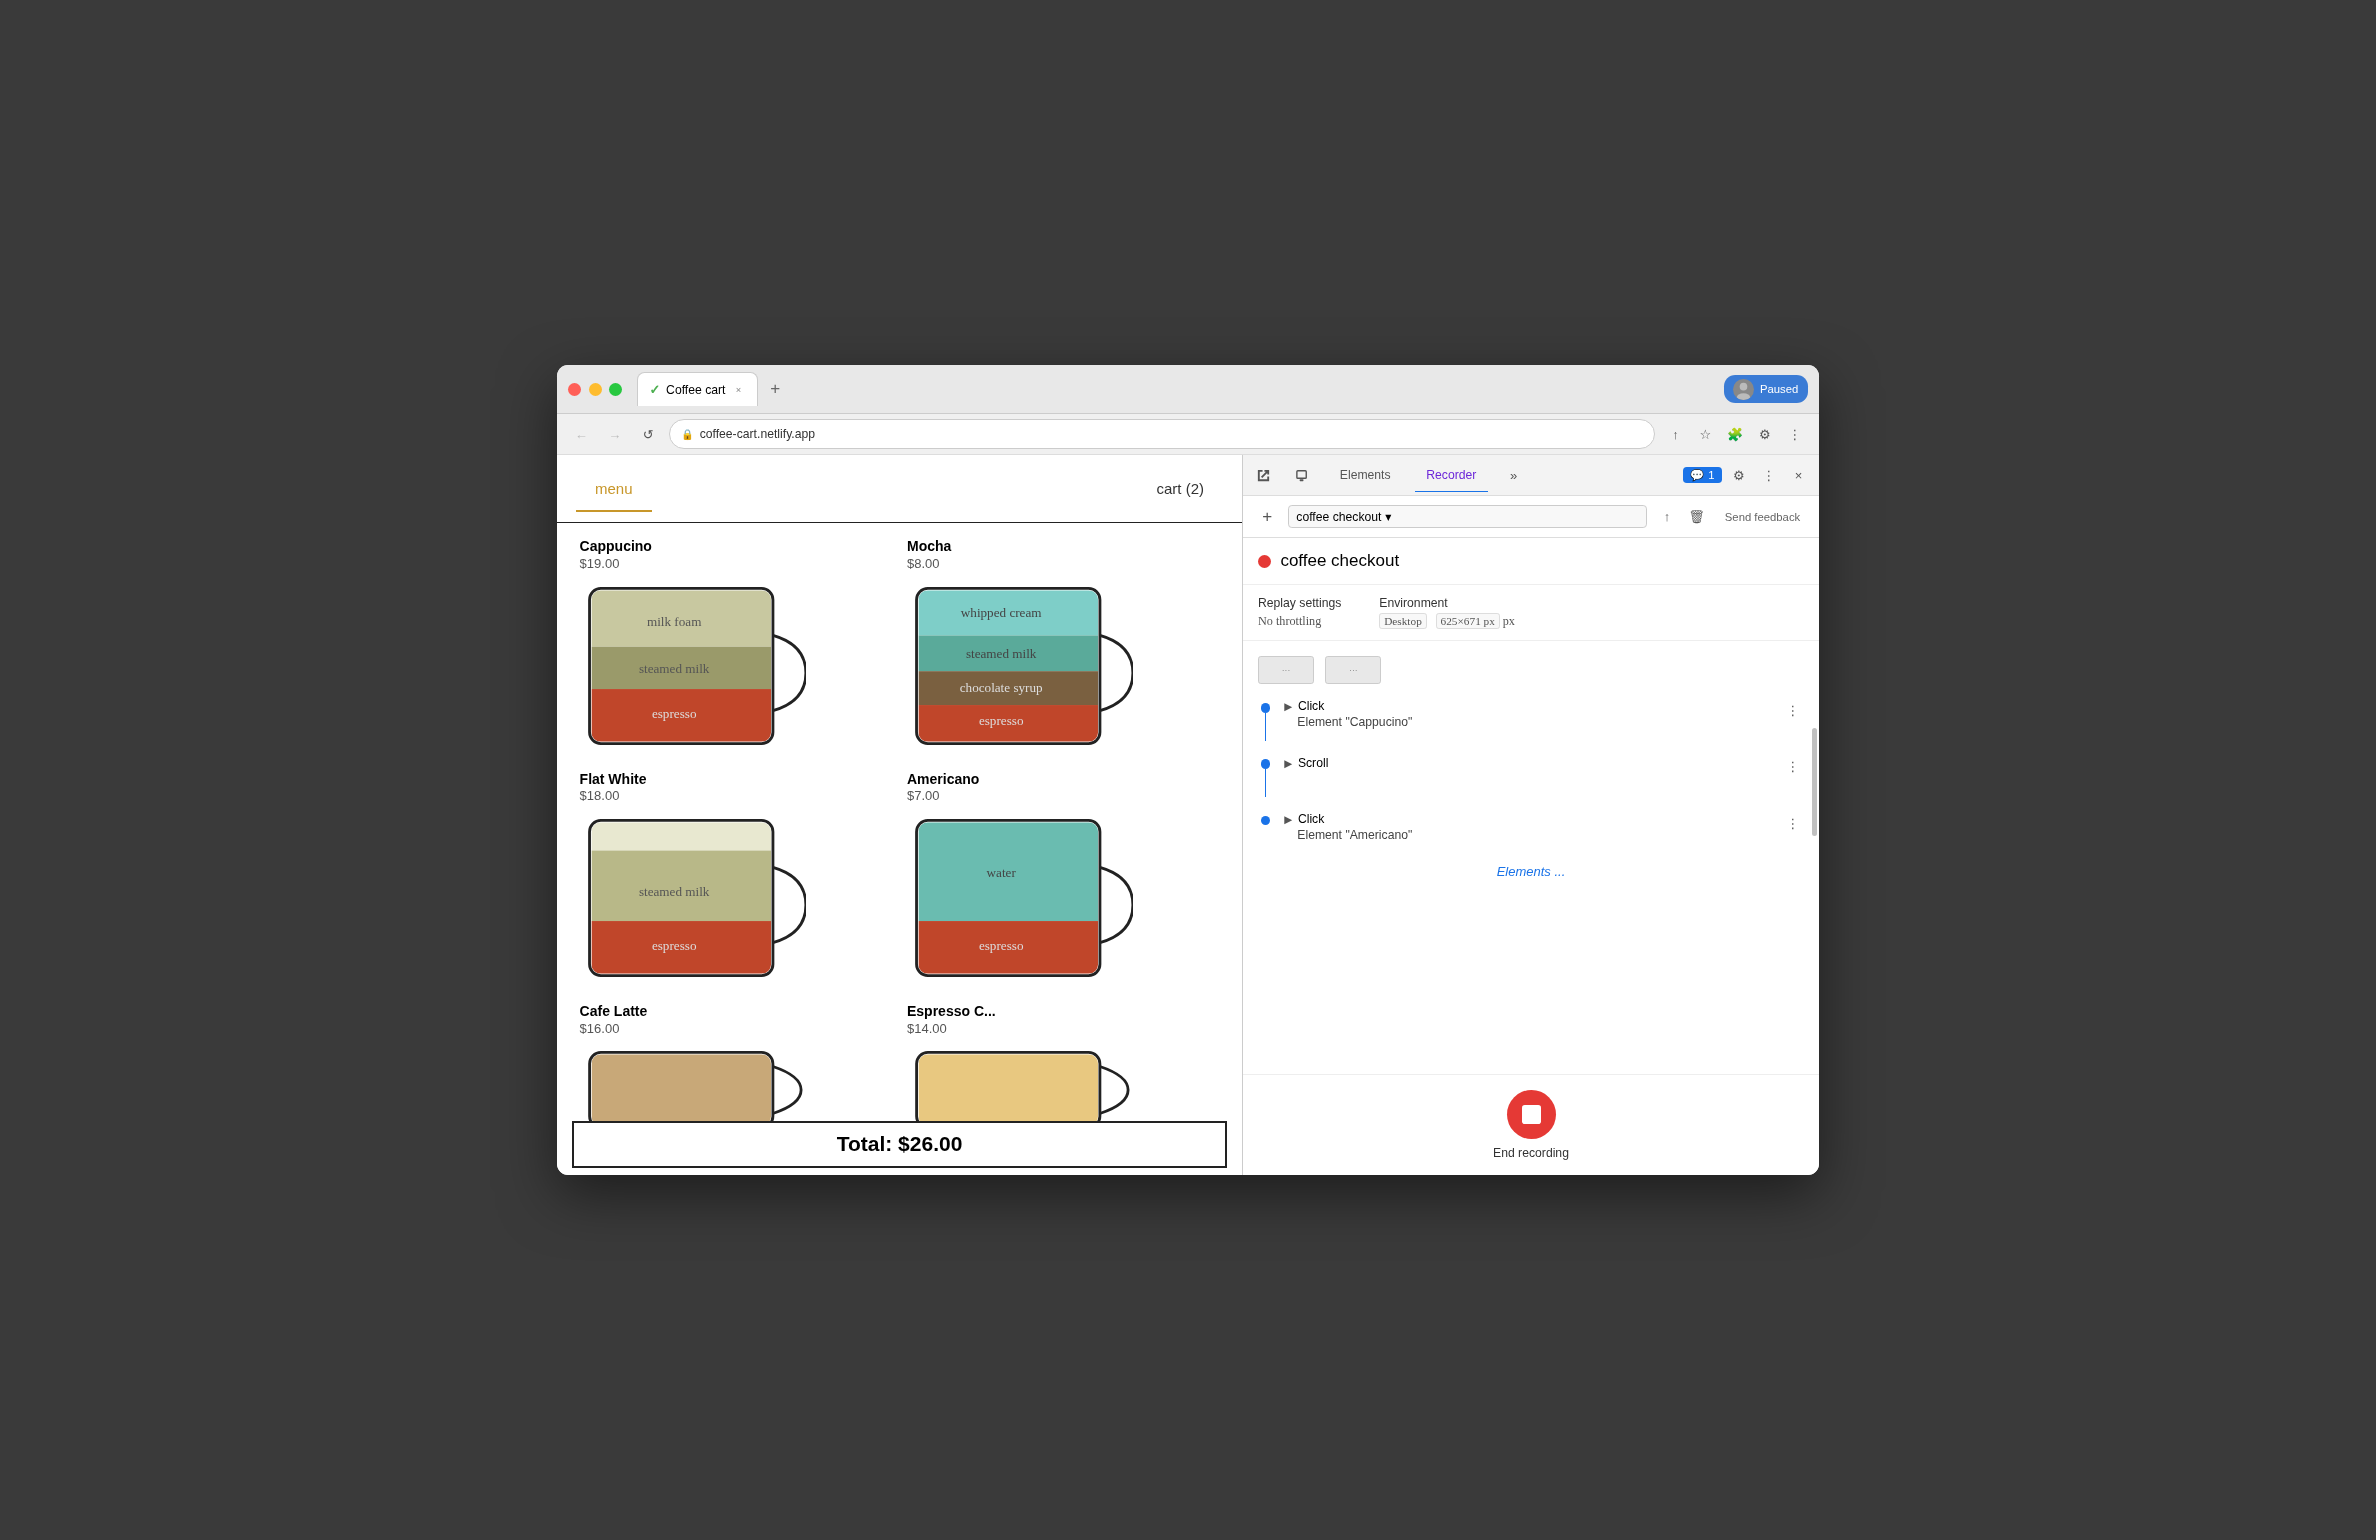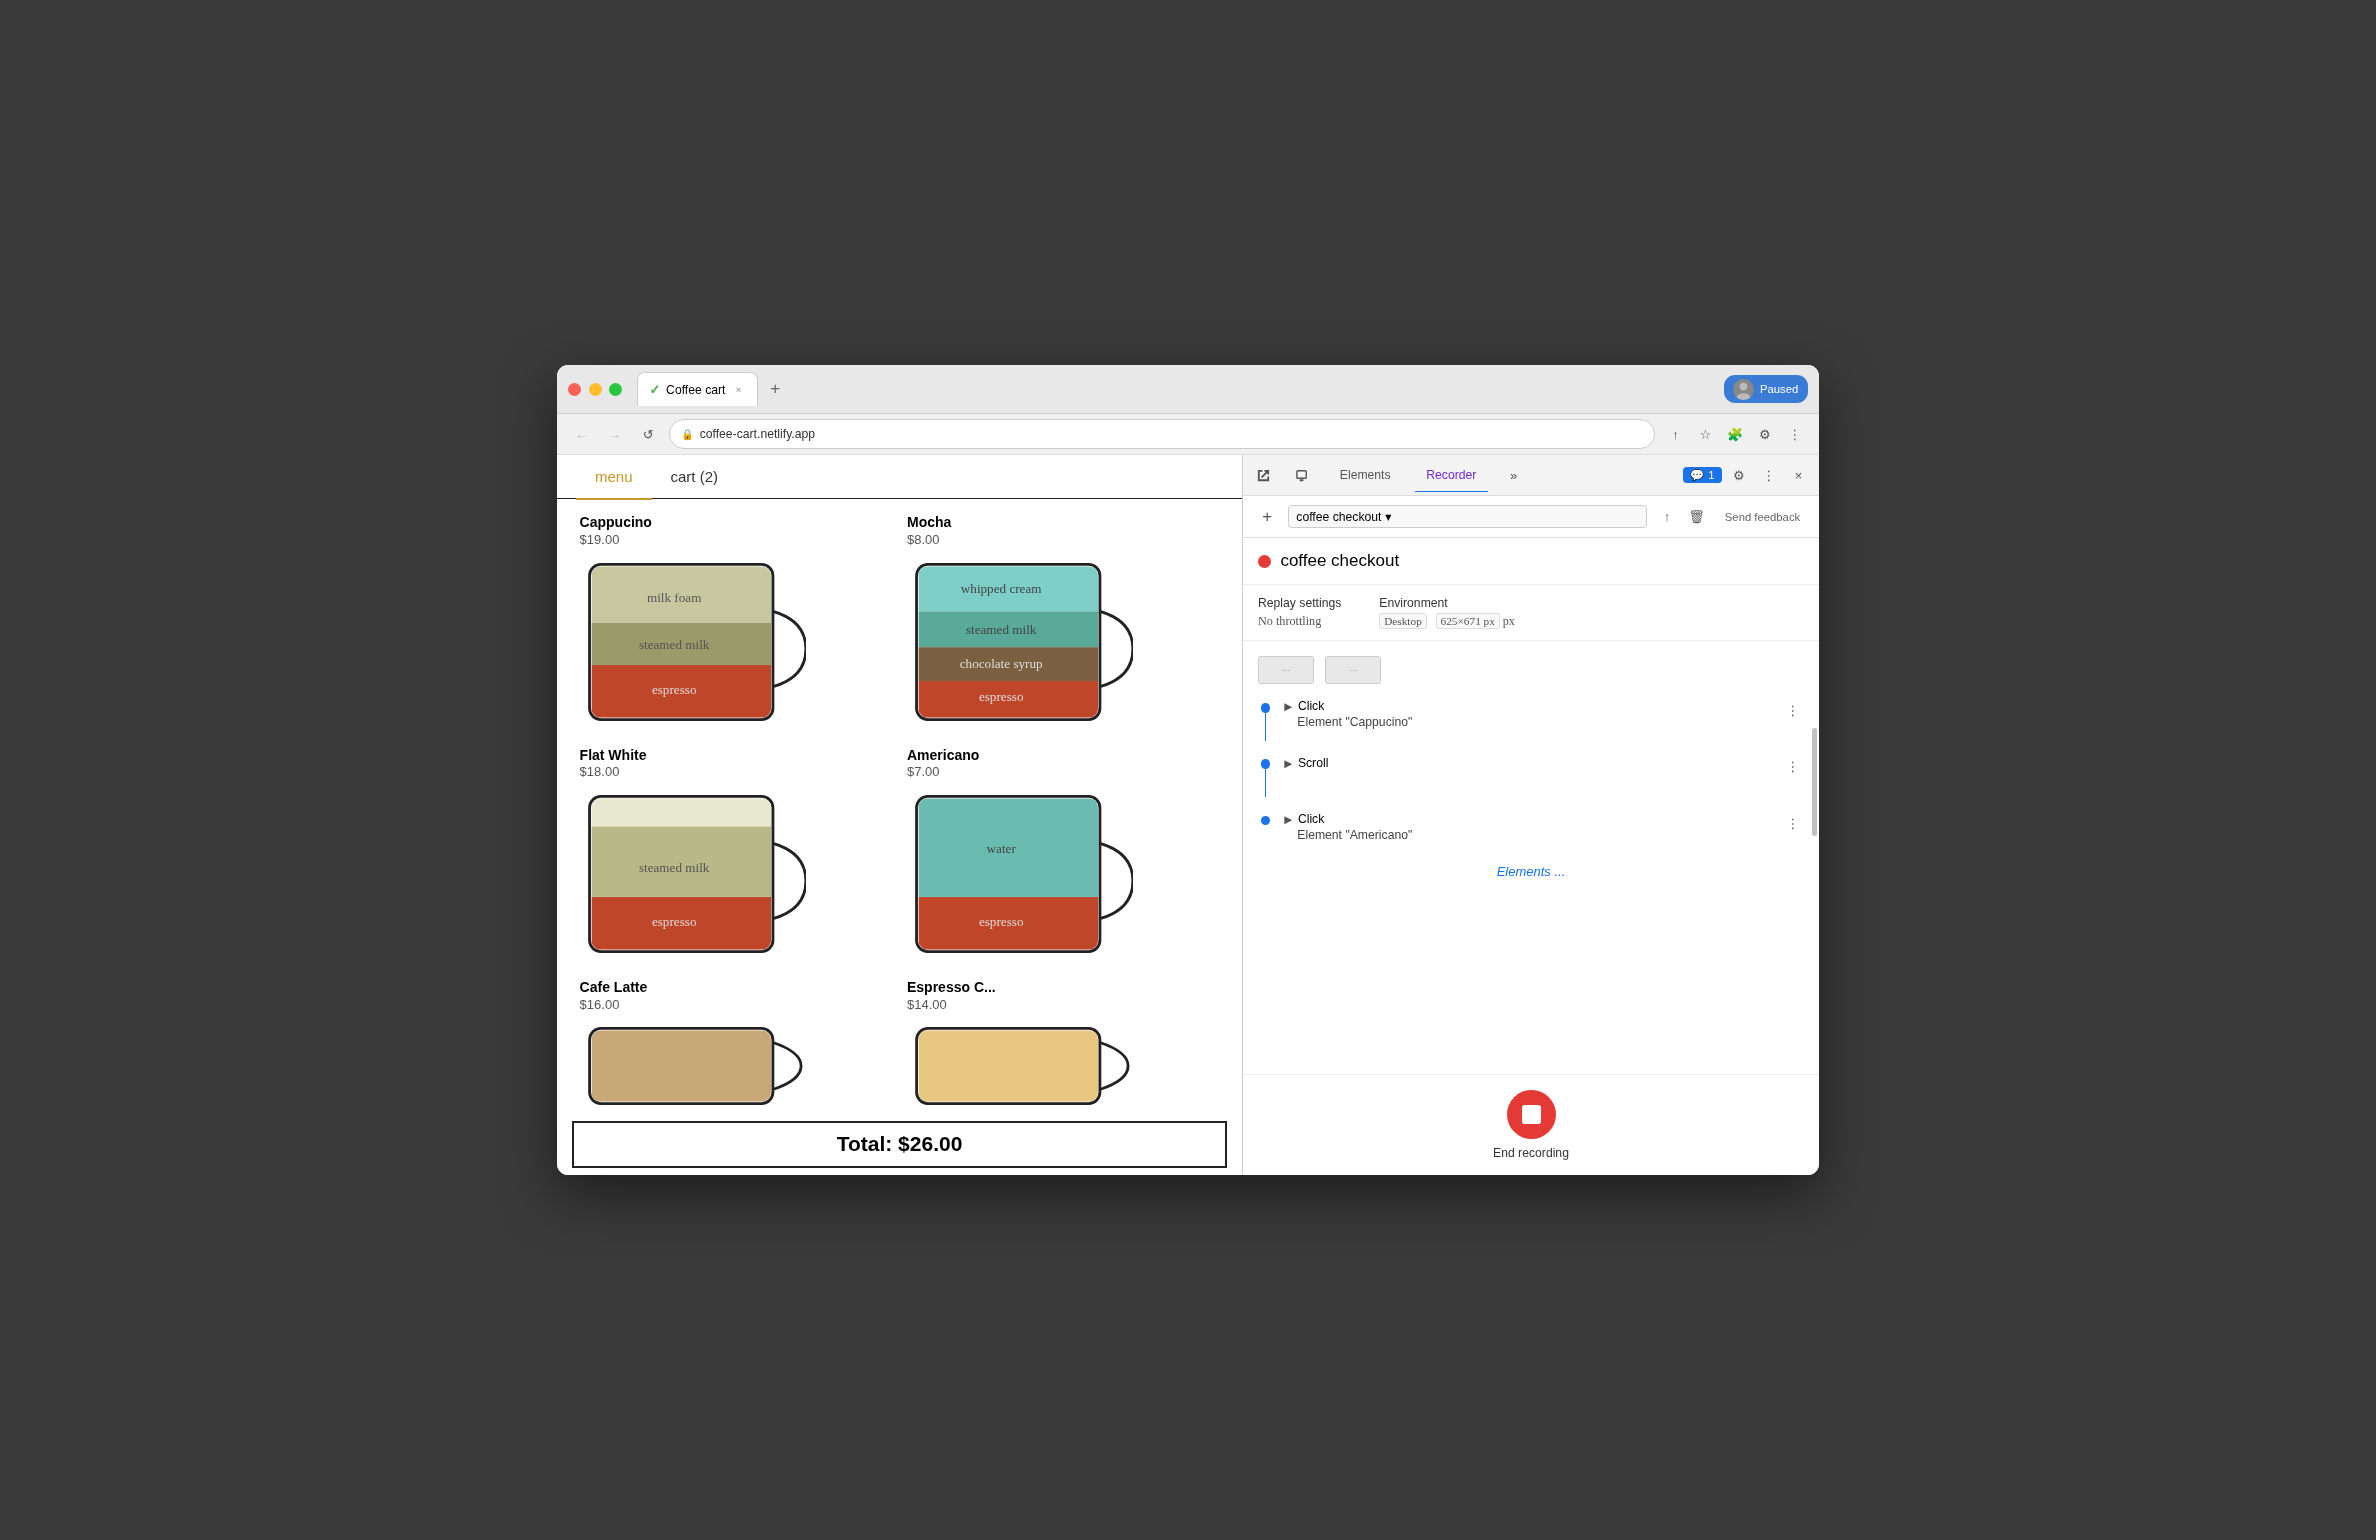--- a/index.html
+++ b/index.html
@@ -174,21 +174,22 @@
       width: 686px;
       background: #fff;
       display: flex;
       flex-direction: column;
       border-right: 0.9px solid #ccc;
       flex-shrink: 0;
     }
     .coffee-nav {
       display: flex;
       border-bottom: 1.9px solid #222;
-      padding: 0 19px;
+      padding: 12px 19px;
+      justify-content: space-between;
     }
     .coffee-nav-item {
       padding: 13px 19px;
       font-size: 15px;
       cursor: pointer;
       color: #333;
     }
     .coffee-nav-item.active {
       color: #c8972a;
       border-bottom: 2.8px solid #c8972a;

